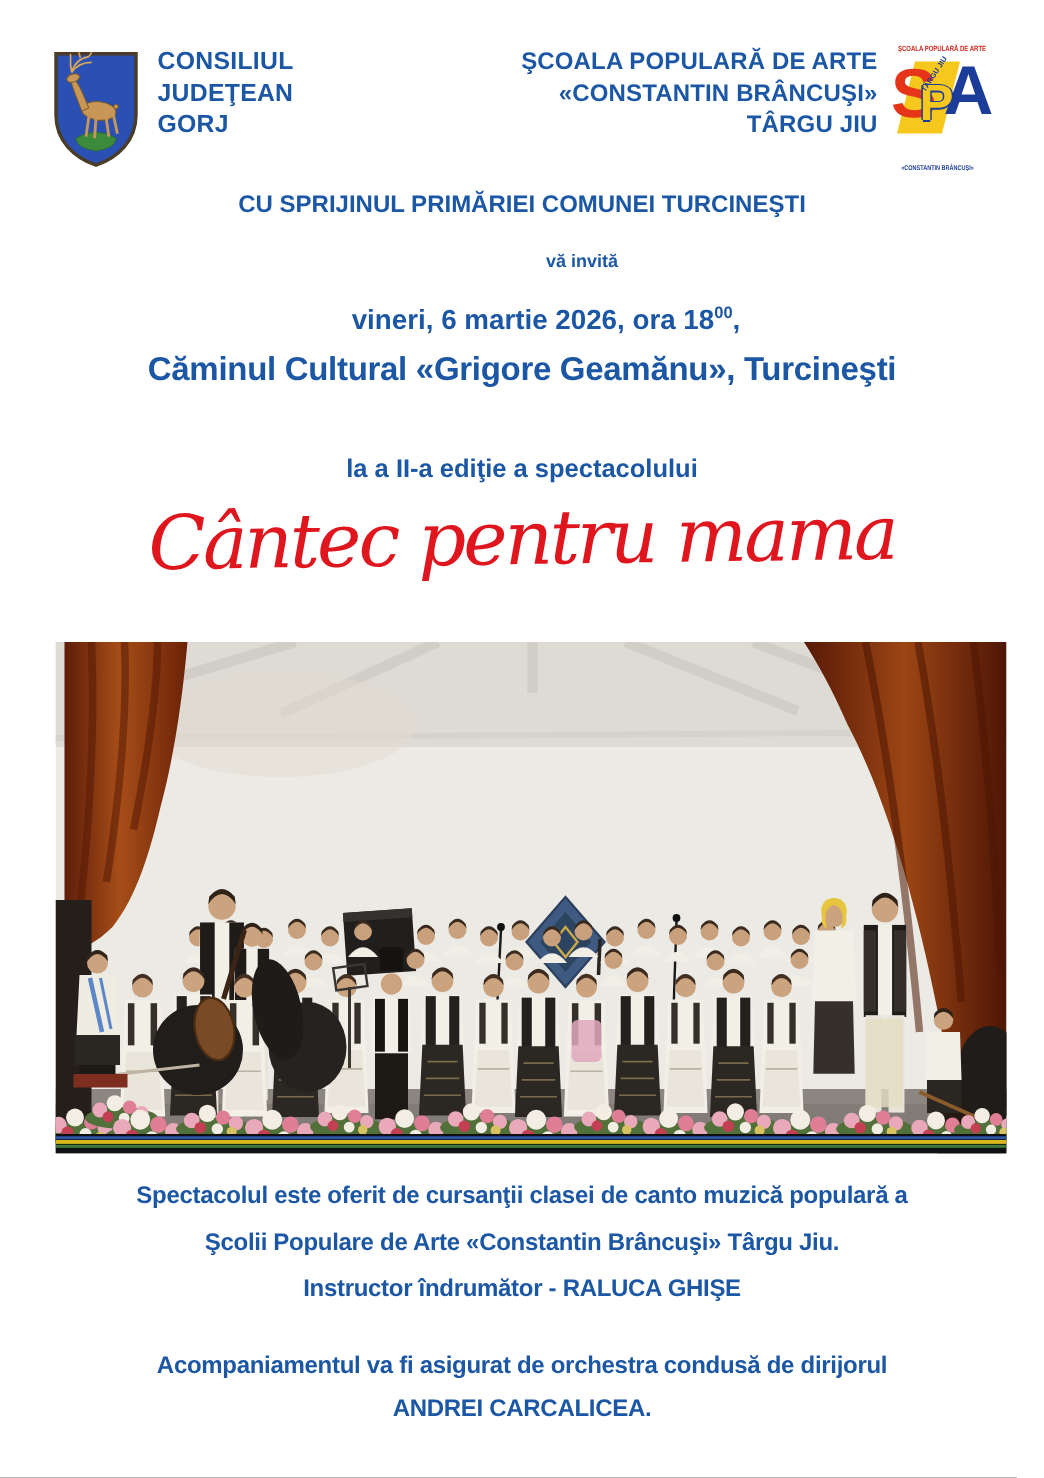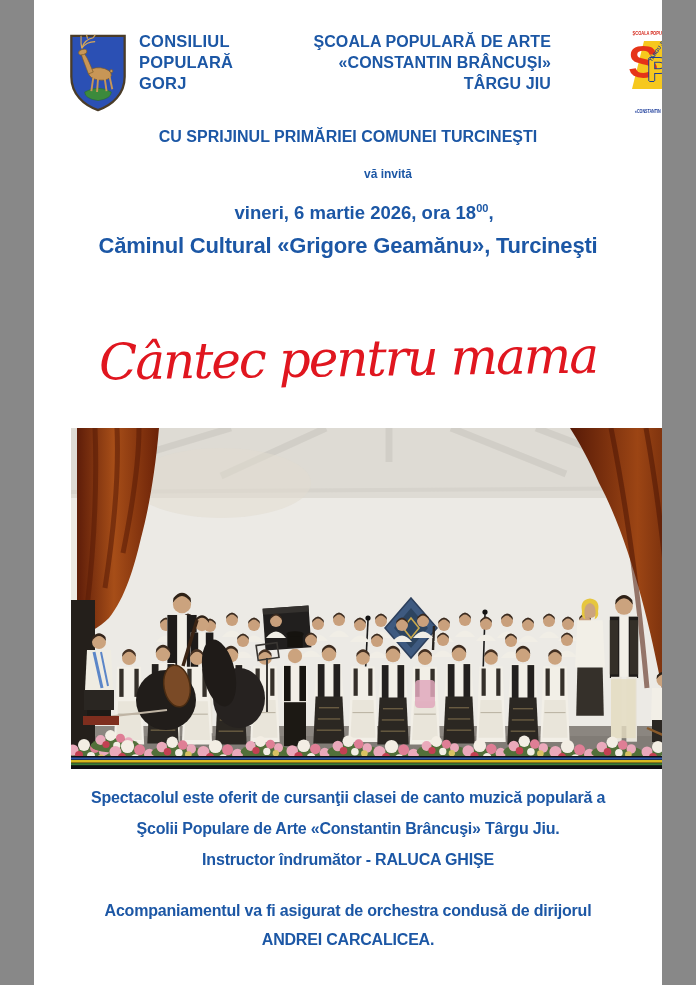--- a/index.html
+++ b/index.html
@@ -1,17 +1,17 @@
 <!DOCTYPE html>
 <html><head>
 <meta charset="utf-8">
 <style>
   html,body{margin:0;padding:0;background:#888;}
   .poster{
-    position:relative;width:628px;height:985px;background:#ffffff;
+    position:relative;width:696px;height:985px;background:#ffffff;
     font-family:"Liberation Sans",sans-serif;color:#1c57a5;overflow:hidden;
     margin:0 auto;
   }
   
   .coa{position:absolute;left:33px;top:33px;width:62px;height:80px;}
   .hdr-left{position:absolute;left:105px;top:31px;font-weight:bold;font-size:16.5px;line-height:21px;letter-spacing:.2px;}
   .hdr-right{position:absolute;right:111px;top:31px;text-align:right;font-weight:bold;font-size:16px;line-height:21px;letter-spacing:.1px;}
   
   .spa{position:absolute;left:592px;top:30px;width:66px;height:84px;}
   .spa .t{position:absolute;top:0;left:0;width:100%;text-align:center;font-size:5px;font-weight:bold;color:#d42518;white-space:nowrap;transform:scaleX(.8);transform-origin:center;}
@@ -65,21 +65,21 @@
       <path d="M14,16 C16,9 20,6 26,5"></path>
         <path d="M14,16 C12,8 14,5 13,3"></path>
       <path d="M14,16 C18,10 23,9 28,9"></path>
         <path d="M26,5 L28,2"></path>
         <path d="M20,6 L19,2"></path>
     </g>
   </svg>
 
   <div class="hdr-left">
     <div>CONSILIUL</div>
-    <div>POPULARĂ</div>
+    <div>JUDEŢEAN</div>
     <div>GORJ</div>
   </div>
 
   <div class="hdr-right">
     <div>ŞCOALA POPULARĂ DE ARTE</div>
     <div>«CONSTANTIN BRÂNCUŞI»</div>
     <div>TÂRGU JIU</div>
   </div>
 
   <div class="spa">
@@ -89,20 +89,21 @@
     <div class="ls a">A</div>
     <div class="ls p">P</div>
     <div class="diag">TÂRGU JIU</div>
     <div class="b">«CONSTANTIN BRÂNCUŞI»</div>
   </div>
 
   <div class="cl support">CU SPRIJINUL PRIMĂRIEI COMUNEI TURCINEŞTI</div>
   <div class="cl invite">vă invită</div>
   <div class="cl dateline"><span>vineri, 6 martie 2026, ora 18</span><span class="sup">00</span><span>,</span></div>
   <div class="cl venue">Căminul Cultural «Grigore Geamănu», Turcineşti</div>
+  <div class="cl edition">la a II-a ediţie a spectacolului</div>
   <div class="cl title">Cântec pentru mama</div>
 
   <svg class="photo" viewBox="0 0 634 341">
     <defs>
       <linearGradient id="curtL" x1="0" y1="0" x2="1" y2="0">
         <stop offset="0" stop-color="#5e1d09"></stop>
           <stop offset="0.45" stop-color="#a74e18"></stop>
           <stop offset="1" stop-color="#6b2208"></stop>
       </linearGradient>
       <linearGradient id="curtR" x1="0" y1="0" x2="1" y2="0">

